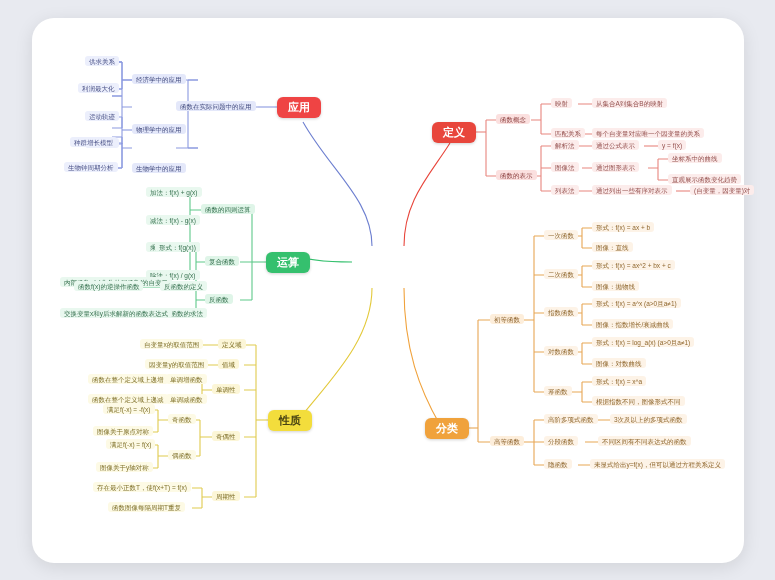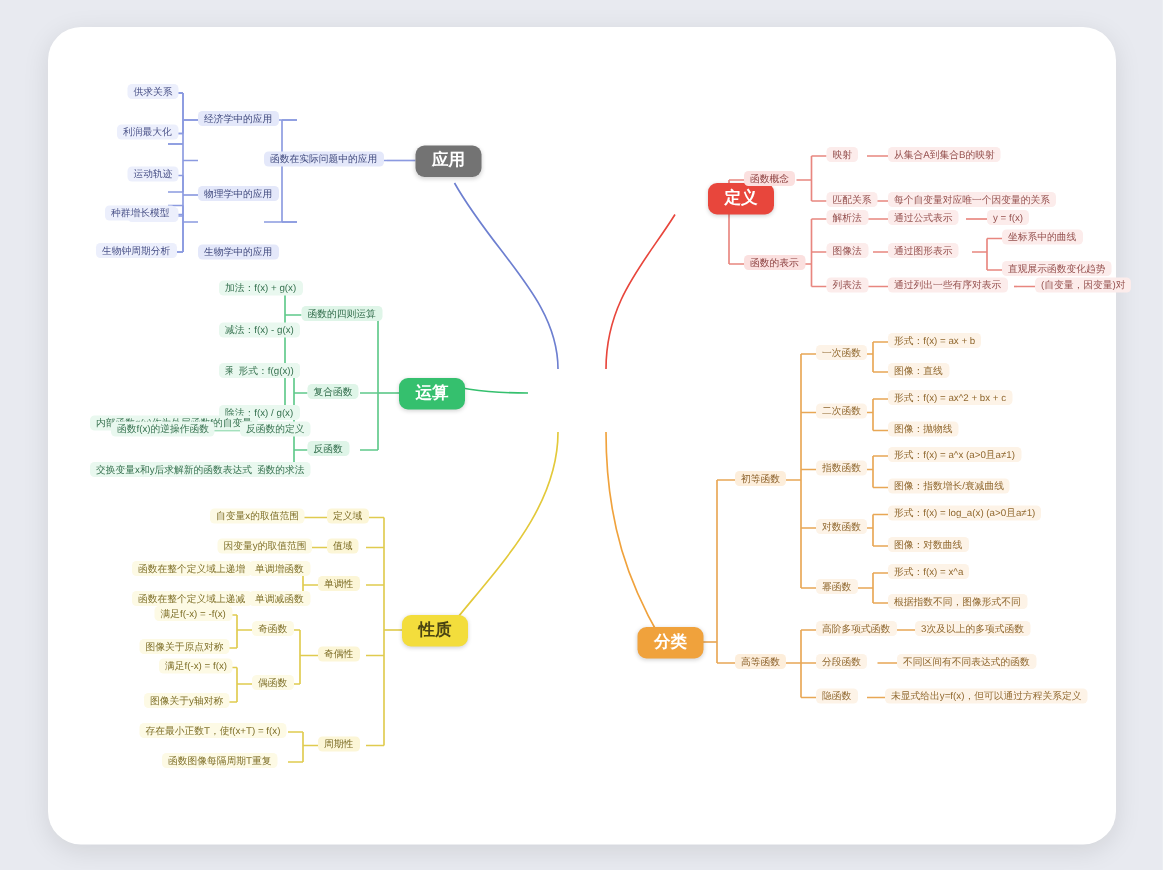--- a/index.html
+++ b/index.html
@@ -9,21 +9,21 @@
         box-shadow:0 4px 18px rgba(0,0,0,.10);}
   #svg-links{position:absolute;left:0;top:0;width:775px;height:580px;pointer-events:none;}
   .node{position:absolute;box-sizing:border-box;white-space:nowrap;line-height:1.15;}
   
   .central{background:#11143a;color:#fff;border-radius:9px;padding:7px 13px;font-size:13px;font-weight:bold;
            letter-spacing:1px;box-shadow:0 2px 6px rgba(0,0,0,.3);}
   .central .cpy{font-size:11px;opacity:.85;margin-left:4px;font-weight:normal;}
   
   .l1{border-radius:6px;padding:4px 11px;font-size:11px;font-weight:bold;color:#fff;text-align:center;
       box-shadow:0 1px 3px rgba(0,0,0,.18);}
-  .l1.blue{background:#737373;}
+  .l1.blue{background:#ef4444;}
   .l1.red{background:#e8463c;}
   .l1.green{background:#35c06e;}
   .l1.orange{background:#f0a23c;}
   .l1.yellow{background:#f3dd3c;color:#4a4413;}
   
   .chip{border-radius:3px;padding:1.5px 4px;font-size:6.5px;color:#3a3f55;}
   .chip.b{background:#e4e8fa;color:#414a7e;}
   .chip.r{background:#fbe0df;color:#8d4140;}
   .chip.g{background:#dff5e8;color:#2f6b49;}
   .chip.y{background:#fcf6d7;color:#7a6a22;}
@@ -157,21 +157,21 @@
   <div class="node chip y2" style="left:168px;top:450px;">偶函数</div>
   <div class="node chip y2" style="left:103px;top:404px;">满足f(-x) = -f(x)</div>
   <div class="node chip y2" style="left:93px;top:426px;">图像关于原点对称</div>
   <div class="node chip y2" style="left:106px;top:439px;">满足f(-x) = f(x)</div>
   <div class="node chip y2" style="left:96px;top:462px;">图像关于y轴对称</div>
 
   <div class="node chip y" style="left:212px;top:491px;">周期性</div>
   <div class="node chip y2" style="left:93px;top:482px;">存在最小正数T，使f(x+T) = f(x)</div>
   <div class="node chip y2" style="left:108px;top:502px;">函数图像每隔周期T重复</div>
 
-  <div class="node l1 red" style="left:432px;top:122px;margin-left:40px;">定义</div>
+  <div class="node l1 red" style="left:432px;top:122px;">定义</div>
 
   <div class="node chip r" style="left:496px;top:114px;">函数概念</div>
   <div class="node chip r2" style="left:551px;top:98px;">映射</div>
   <div class="node chip r2" style="left:592px;top:98px;">从集合A到集合B的映射</div>
   <div class="node chip r2" style="left:551px;top:128px;">匹配关系</div>
   <div class="node chip r2" style="left:592px;top:128px;">每个自变量对应唯一个因变量的关系</div>
 
   <div class="node chip r" style="left:496px;top:170px;">函数的表示</div>
   <div class="node chip r2" style="left:551px;top:140px;">解析法</div>
   <div class="node chip r2" style="left:592px;top:140px;">通过公式表示</div>

